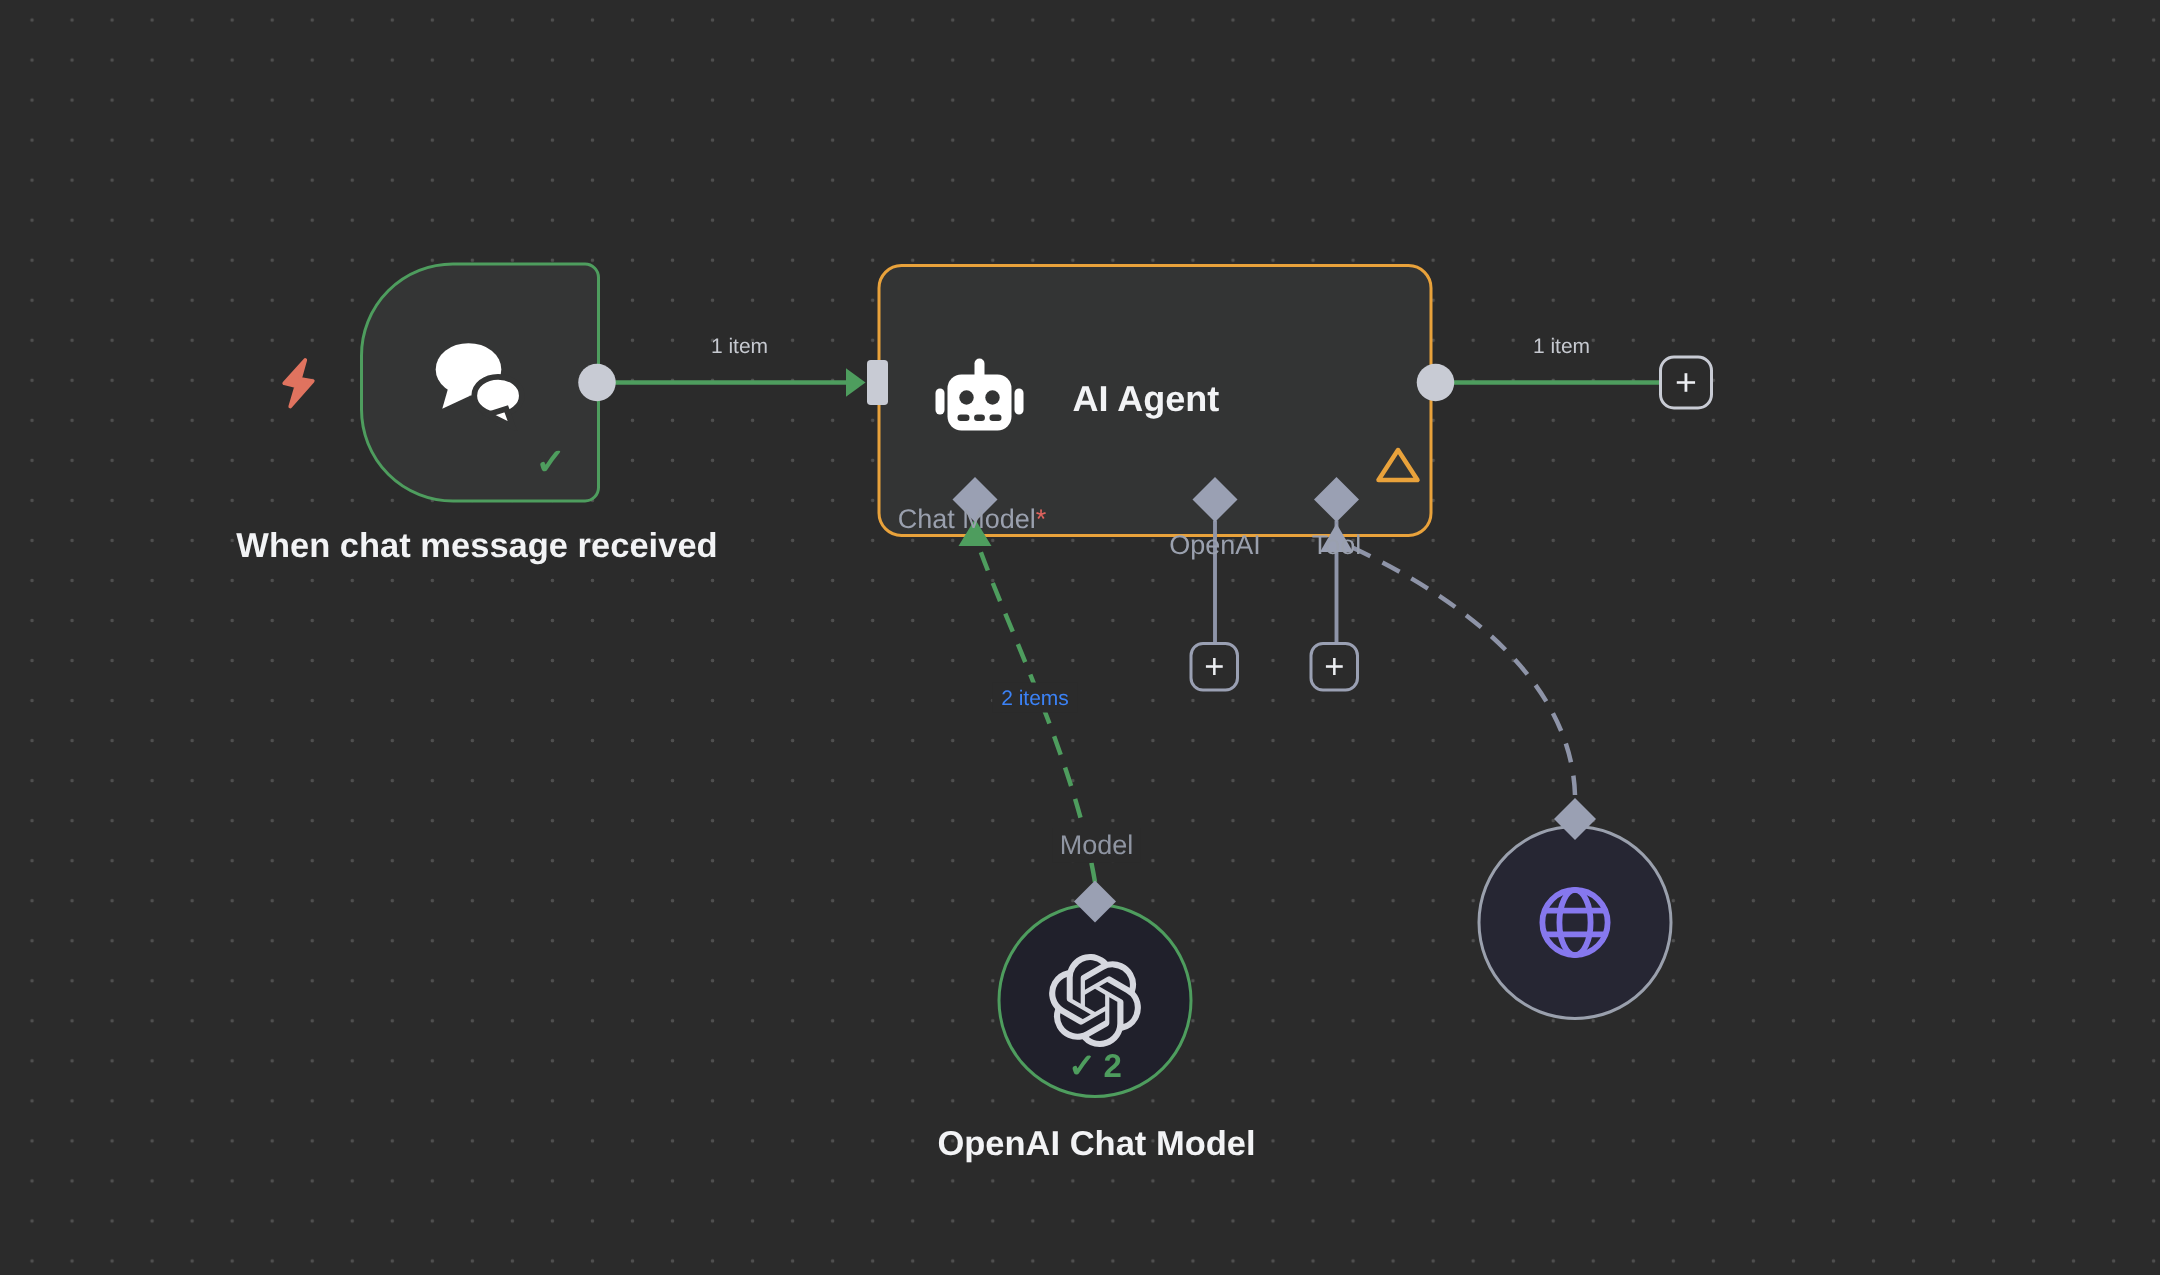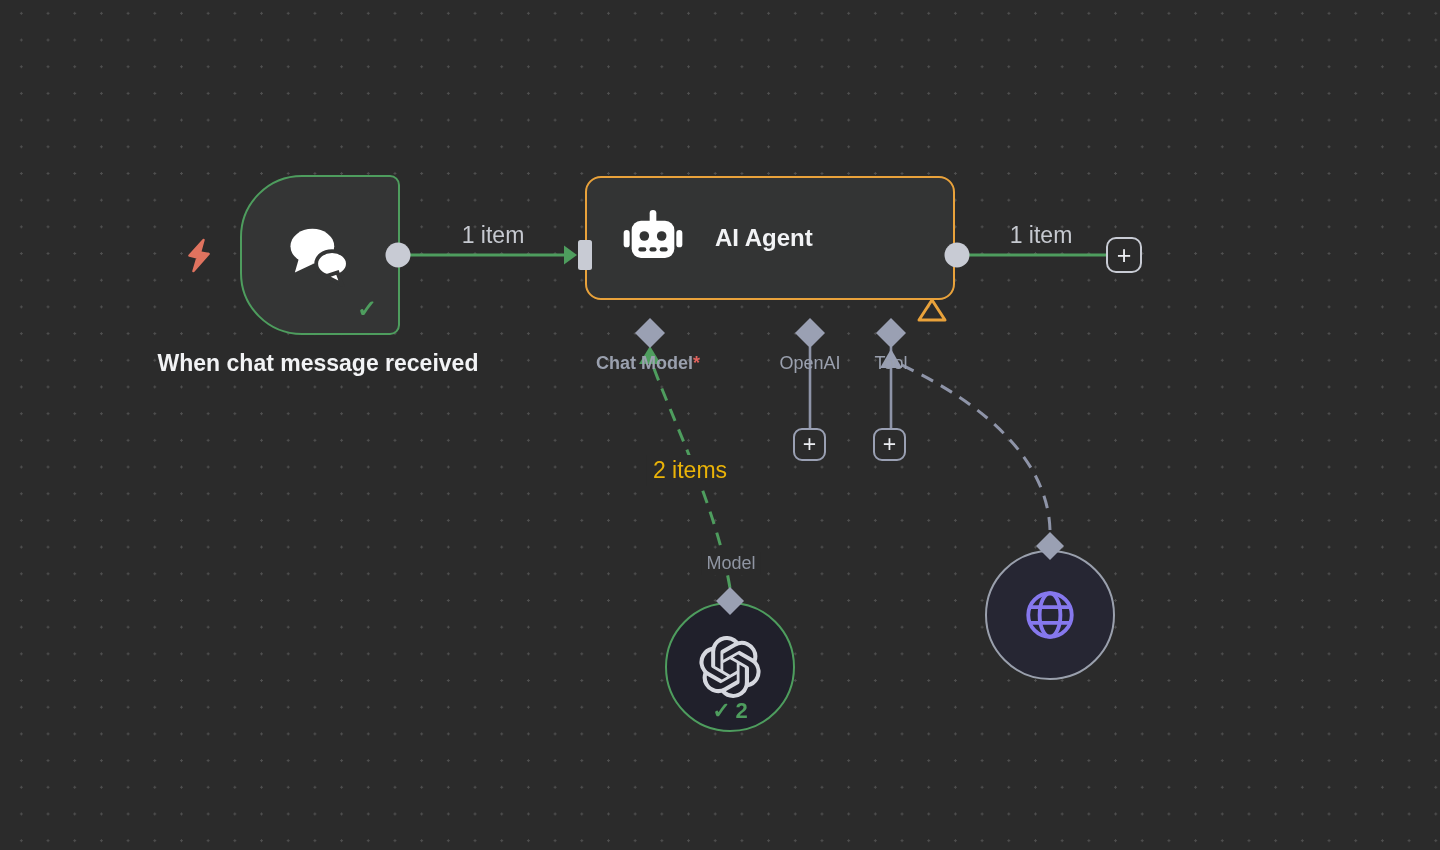--- a/index.html
+++ b/index.html
@@ -17,21 +17,21 @@
   .abs { position:absolute; }
 
   
   .node-trigger {
     left:240px; top:175px; width:160px; height:160px;
     background:#343535; border:2px solid #4e9d5e;
     border-radius:62px 10px 10px 62px;
     display:flex; align-items:center; justify-content:center;
   }
   .node-agent {
-    left:585px; top:176px; width:370px; height:124px;
+    left:585px; top:176px; width:370px; height:182px;
     background:#333434; border:2px solid #e9a23b;
     border-radius:16px;
     display:flex; align-items:center; padding-left:34px; gap:30px;
   }
   .node-round {
     border-radius:50%;
     display:flex; align-items:center; justify-content:center;
   }
   .node-openai {
     left:665px; top:602px; width:130px; height:130px;
@@ -54,24 +54,24 @@
   }
   .trigger-check { left:357px; top:297px; }
   .openai-status {
     left:730px; top:698px; transform:translateX(-50%);
     display:flex; align-items:center; gap:5px;
     color:#4e9d5e; font-size:22px; font-weight:700;
   }
 
   
   .conn-label {
-    color:#c6c9d0; font-size:23px; transform:translateX(-50%);
+    color:#c6c9d0; font-size:14px; transform:translateX(-50%);
     white-space:nowrap;
   }
-  .conn-label.dim { color:#eab308; background:#2b2b2b; padding:2px 6px; }
+  .conn-label.dim { color:#3b82f6; background:#2b2b2b; padding:2px 6px; }
   .port-label {
     color:#9aa0ae; font-size:18px; transform:translateX(-50%);
     white-space:nowrap;
   }
   .port-label .req { color:#e0635e; }
   .model-label {
     color:#8f95a2; font-size:18px; transform:translateX(-50%);
     background:#2b2b2b; padding:1px 5px; white-space:nowrap;
   }
 
@@ -134,20 +134,21 @@
 
   <div class="abs node-round node-openai">
     <svg width="62" height="62" viewBox="0 0 24 24">
       <path fill="#d6d8df" d="M22.2819 9.8211a5.9847 5.9847 0 0 0-.5157-4.9108 6.0462 6.0462 0 0 0-6.5098-2.9A6.0651 6.0651 0 0 0 4.9807 4.1818a5.9847 5.9847 0 0 0-3.9977 2.9 6.0462 6.0462 0 0 0 .7427 7.0966 5.98 5.98 0 0 0 .511 4.9107 6.051 6.051 0 0 0 6.5146 2.9001A5.9847 5.9847 0 0 0 13.2599 24a6.0557 6.0557 0 0 0 5.7718-4.2058 5.9894 5.9894 0 0 0 3.9977-2.9001 6.0557 6.0557 0 0 0-.7475-7.073zM13.2599 22.4301a4.4755 4.4755 0 0 1-2.8764-1.0408l.1419-.0804 4.7783-2.7582a.7948.7948 0 0 0 .3927-.6813v-6.7369l2.02 1.1686a.071.071 0 0 1 .038.052v5.5826a4.504 4.504 0 0 1-4.4945 4.4944zm-9.6607-4.1254a4.4708 4.4708 0 0 1-.5346-3.0137l.142.0852 4.783 2.7582a.7712.7712 0 0 0 .7806 0l5.8428-3.3685v2.3324a.0804.0804 0 0 1-.0332.0615L9.74 19.9502a4.4992 4.4992 0 0 1-6.1408-1.6464zM2.3408 7.8956a4.485 4.485 0 0 1 2.3655-1.9728V11.6a.7664.7664 0 0 0 .3879.6765l5.8144 3.3543-2.0201 1.1685a.0757.0757 0 0 1-.071 0l-4.8303-2.7865A4.504 4.504 0 0 1 2.3408 7.8956zm16.5963 3.8558L13.1038 8.364 15.1192 7.2a.0757.0757 0 0 1 .071 0l4.8303 2.7913a4.4944 4.4944 0 0 1-.6765 8.1042v-5.6772a.79.79 0 0 0-.407-.667zm2.0107-3.0231l-.142-.0852-4.7735-2.7818a.7759.7759 0 0 0-.7854 0L9.409 9.2297V6.8974a.0662.0662 0 0 1 .0284-.0615l4.8303-2.7866a4.4992 4.4992 0 0 1 6.6802 4.66zM8.3065 12.863l-2.02-1.1638a.0804.0804 0 0 1-.038-.0567V6.0742a4.4992 4.4992 0 0 1 7.3757-3.4537l-.142.0805L8.704 5.459a.7948.7948 0 0 0-.3927.6813zm1.0976-2.3654l2.602-1.4998 2.6069 1.4998v2.9994l-2.5974 1.4997-2.6067-1.4997Z"></path>
     </svg>
   </div>
   <div class="abs openai-status">
     <span>✓</span>
     <span>2</span>
   </div>
+  <div class="abs node-title" style="left:731px; top:746px; width:300px;">OpenAI Chat Model</div>
 
   <div class="abs node-round node-http">
     <svg width="58" height="58" viewBox="0 0 48 48" fill="none">
       <g stroke="#8678ee" stroke-width="3.2">
         <circle cx="24" cy="24" r="18"></circle>
         <ellipse cx="24" cy="24" rx="8.6" ry="18"></ellipse>
         <line x1="7.3" y1="17.5" x2="40.7" y2="17.5"></line>
         <line x1="7.3" y1="30.5" x2="40.7" y2="30.5"></line>
       </g>
     </svg>
@@ -176,21 +177,21 @@
     <polygon points="810,318 825,333 810,348 795,333" fill="#9aa0b3"></polygon>
     <polygon points="891,318 906,333 891,348 876,333" fill="#9aa0b3"></polygon>
     <polygon points="730,587 744,601 730,615 716,601" fill="#9aa0b3"></polygon>
     <polygon points="1050,532 1064,546 1050,560 1036,546" fill="#9aa0b3"></polygon>
   </svg>
 
   <div class="abs conn-label" style="left:493px; top:222px;">1 item</div>
   <div class="abs conn-label" style="left:1041px; top:222px;">1 item</div>
   <div class="abs conn-label dim" style="left:690px; top:455px;">2 items</div>
 
-  <div class="abs port-label" style="left:648px; top:353px;font-weight:bold;">
+  <div class="abs port-label" style="left:648px; top:336px;">
     <span>Chat Model</span><span class="req">*</span>
   </div>
   <div class="abs port-label" style="left:810px; top:353px;">
     <span>OpenAI</span><span class="req"></span>
   </div>
   <div class="abs port-label" style="left:891px; top:353px;">
     <span>Tool</span><span class="req"></span>
   </div>
   <div class="abs model-label" style="left:731px; top:552px;text-align:center;">Model</div>
 

